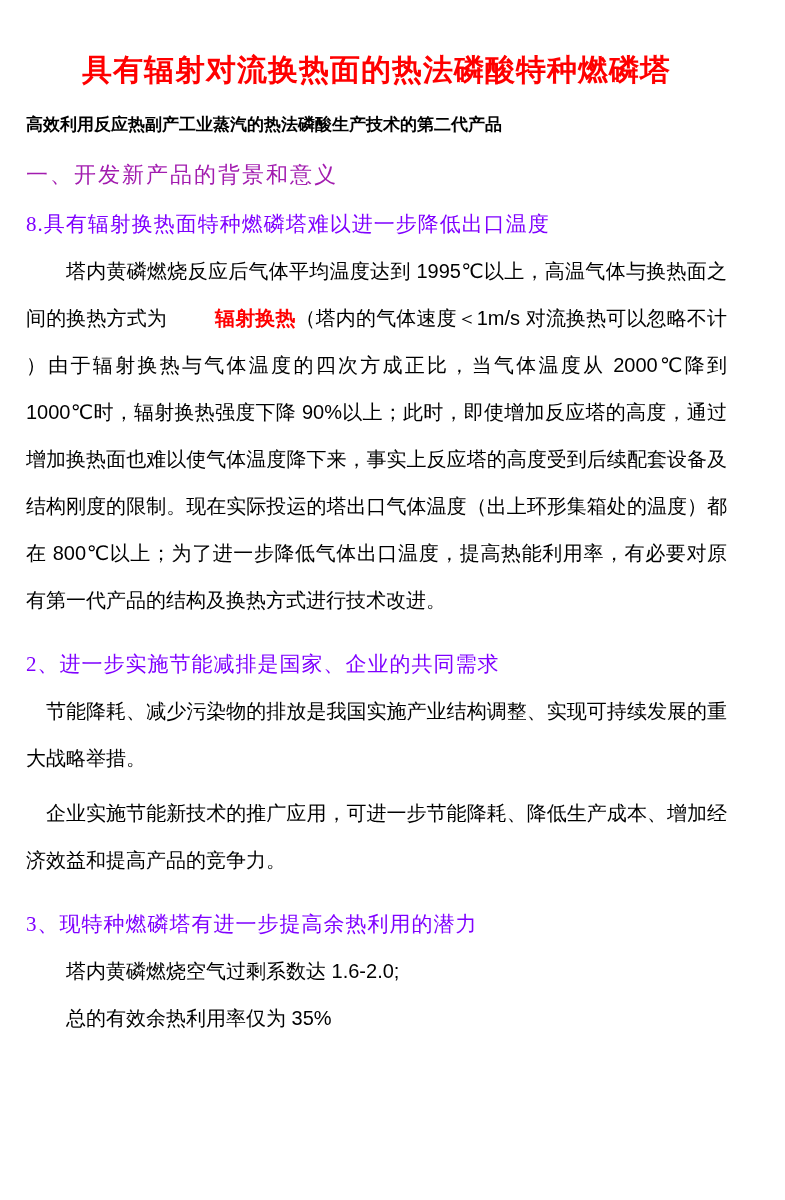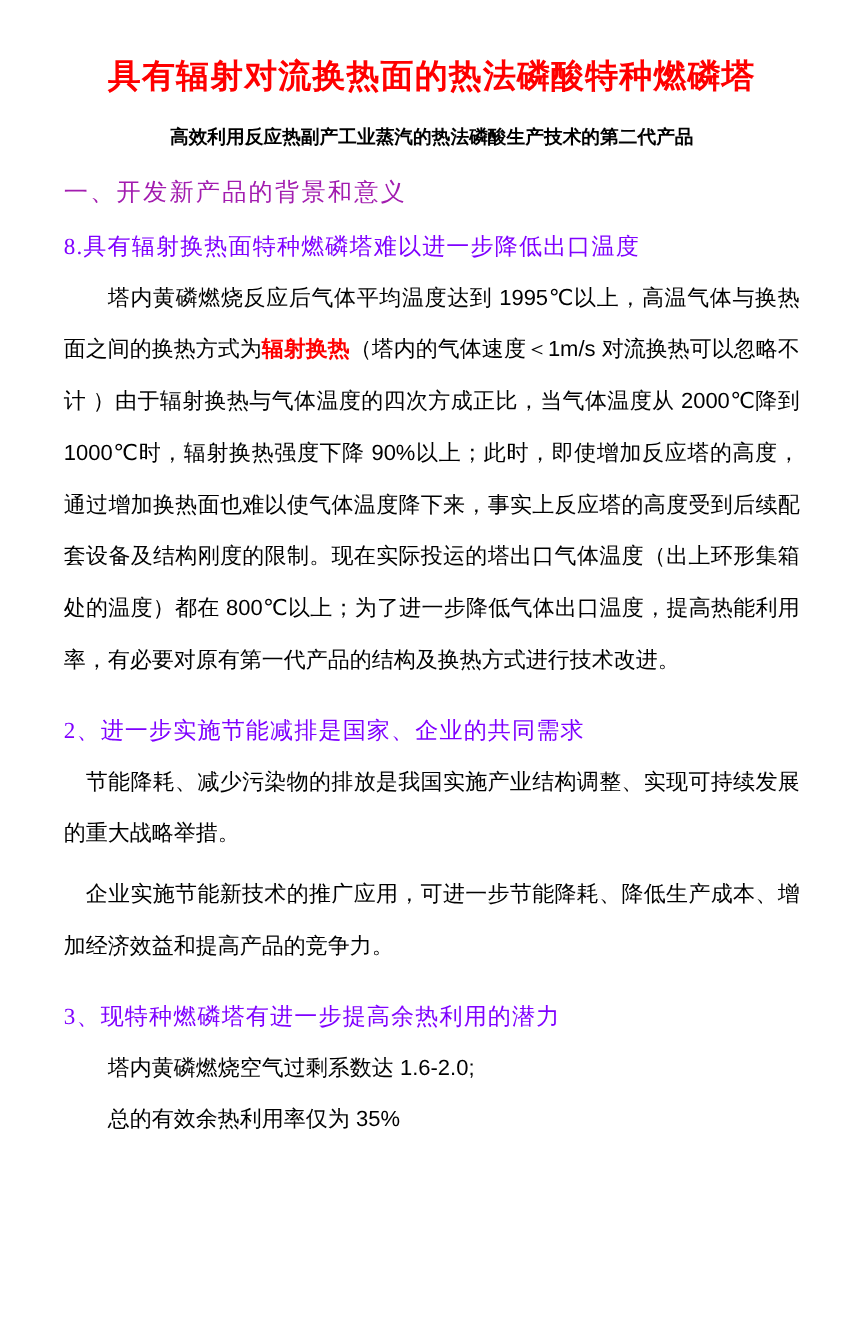--- a/index.html
+++ b/index.html
@@ -11,33 +11,32 @@
     width: 785px;
     height: 1200px;
     overflow: hidden;
     font-family: "Liberation Sans", "DejaVu Sans", sans-serif;
     color: #000000;
   }
   .page {
     box-sizing: border-box;
     width: 785px;
     height: 890px;
-    padding: 52px 58px 40px 58px;
+    padding: 52px 58px 40px 26px;
   }
   .doc-title {
     text-align: center;
     color: #ff0000;
     font-size: 30px;
     font-weight: bold;
     line-height: 36px;
     margin: 0 0 26px 0;
     letter-spacing: 1px;
   }
   .doc-subtitle {
-    text-align: center;
     color: #000000;
     font-size: 17px;
     font-weight: bold;
     line-height: 22px;
     margin: 0 0 24px 0;
   }
   .section-heading {
     font-family: "Liberation Serif", "DejaVu Serif", serif;
     font-size: 22px;
     font-weight: normal;
@@ -63,20 +62,21 @@
     text-align: justify;
     text-justify: inter-ideograph;
     margin: 0;
   }
   .indent-2 { text-indent: 2em; }
   .indent-1 { text-indent: 1em; }
   .para-gap { margin-top: 8px; }
   .highlight-red {
     color: #ff0000;
     font-weight: bold;
+    margin-left: 48px;
   }
   .plain-line {
     font-size: 20px;
     line-height: 47px;
     margin: 0;
     text-indent: 2em;
   }
 </style>
 </head>
 <body>

